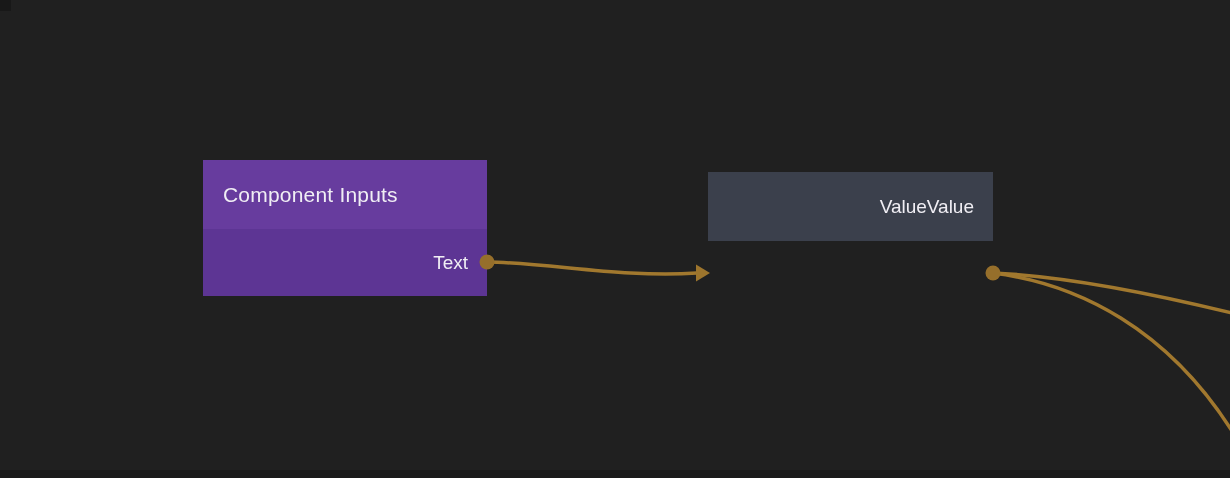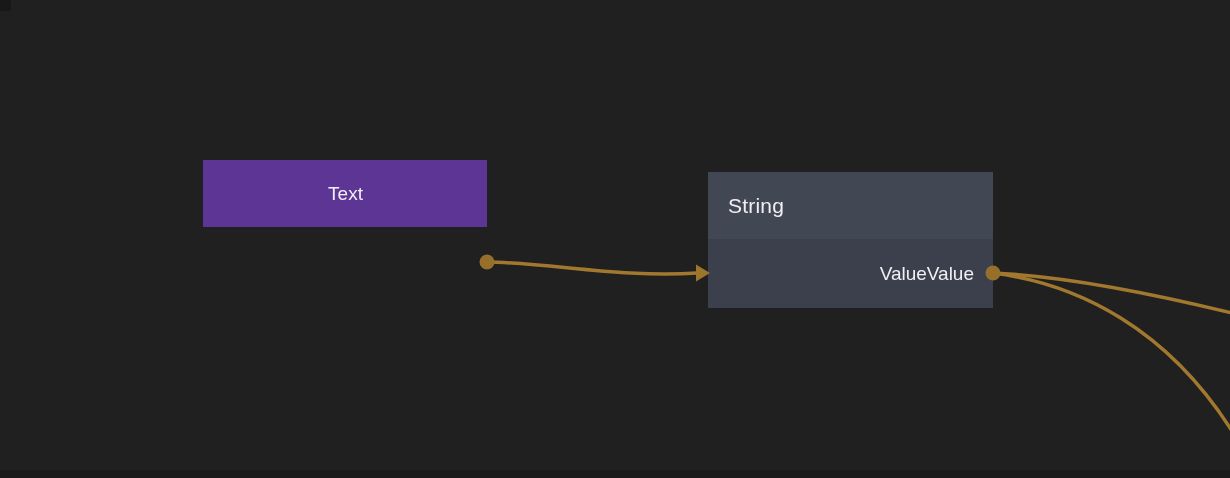--- a/index.html
+++ b/index.html
@@ -42,21 +42,21 @@
     align-items: center;
   }
   .port-row {
     width: 100%;
     display: flex;
     align-items: center;
     padding: 0 19px 0 20px;
     box-sizing: border-box;
     font-size: 19px;
   }
-  .port-row.out-only { justify-content: center; }
+  .port-row.out-only { justify-content: flex-end; }
   .port-row.in-out   { justify-content: flex-end; }
 
   
   .node-component-inputs { left: 203px; top: 160px; width: 284px; height: 136px; }
   .node-component-inputs .node-header { background: #673c9e; height: 69px; }
   .node-component-inputs .node-body   { background: #5d3594; height: 67px; }
 
   
   .node-string { left: 708px; top: 172px; width: 285px; height: 136px; }
   .node-string .node-header { background: #424754; height: 67px; }
@@ -74,31 +74,31 @@
 </style>
 </head>
 <body>
 
 <div class="canvas">
 
   <div class="corner-notch"></div>
   <div class="bottom-strip"></div>
 
   <div class="node node-component-inputs">
+    <div class="node-header">
+      <span class="node-title">Component Inputs</span>
+    </div>
     <div class="node-body">
       <div class="port-row out-only">
         <span class="port-label">Text</span>
       </div>
     </div>
   </div>
 
   <div class="node node-string">
-    <div class="node-header">
-      <span class="node-title">String</span>
-    </div>
     <div class="node-body">
       <div class="port-row in-out">
         <span class="port-label">Value</span>
         <span class="port-label">Value</span>
       </div>
     </div>
   </div>
 
   <svg class="wire-layer" viewBox="0 0 1230 478">
     <path class="wire" d="M 487 262 C 552 263, 622 278, 697 273"></path>

